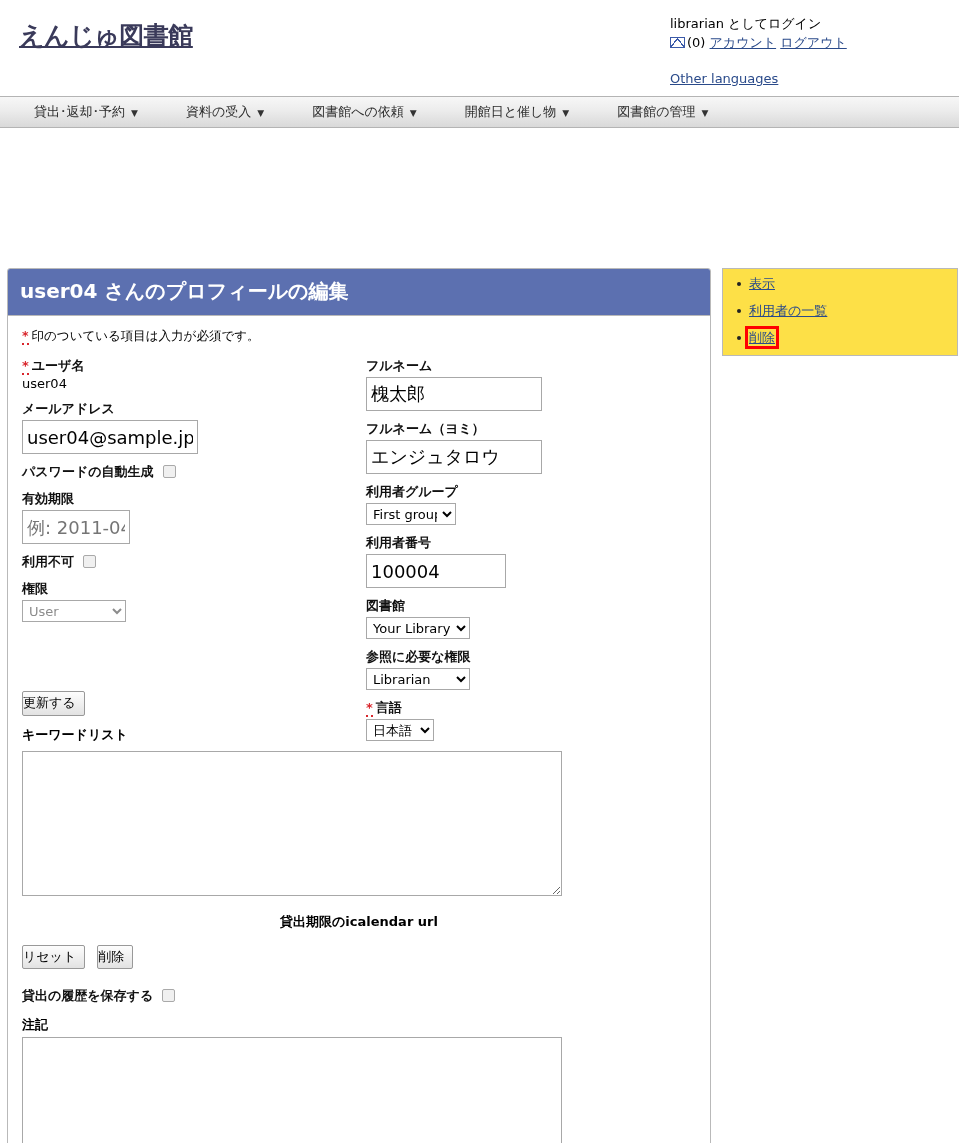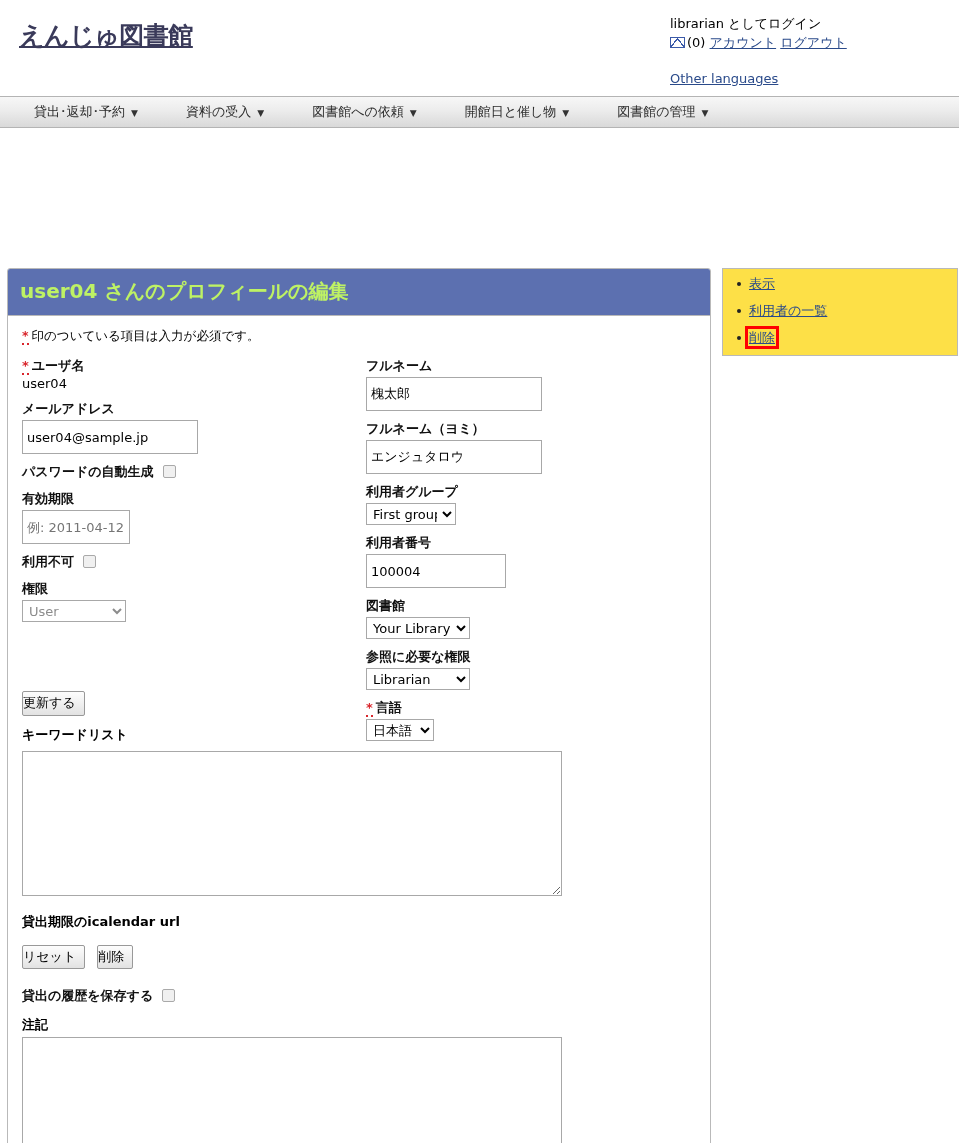--- a/index.html
+++ b/index.html
@@ -73,21 +73,21 @@
   .content {
     position: absolute; left: 7px; top: 140px;
     width: 704px; min-height: 947px;
     border: 1px solid #b9b9b9;
     border-radius: 3px;
     background: #fff;
     overflow: hidden;
   }
   .panel-title {
     background: #5c70b0;
-    color: #bef264;
+    color: #ffffff;
     font-size: 20px; font-weight: bold;
     padding: 9px 12px 10px 12px;
     border-bottom: 1px solid #b9b9b9;
     white-space: nowrap;
   }
   .panel-body { padding: 12px 14px 16px 14px; }
 
   .req-note { font-size: 12.5px; margin: 0 0 12px 0; }
   .star {
     color: #d9262c; font-weight: bold;
@@ -102,21 +102,21 @@
   .fld { margin-bottom: 9px; }
   .flabel {
     font-weight: bold; font-size: 13px; display: block;
     margin-bottom: 2px; color: #111;
   }
   .flabel.inline { display: inline-block; margin-bottom: 0; }
   .static-val { font-size: 13px; padding: 1px 0 0 0; }
 
   input[type=text] {
     font-family: "DejaVu Sans", "Liberation Sans", sans-serif;
-    font-size: 13px;
+    font-size: 18px;
     border: 1px solid #a8a8a8;
     background: #fff;
     padding: 16px 4px;
     height: 21px;
     color: #000;
   }
   input.w-email { width: 176px; }
   input.w-date  { width: 108px; color: #a6a6a6; }
   input.w-full  { width: 176px; }
   input.w-num   { width: 140px; }
@@ -334,21 +334,21 @@
         </div>
       </div>
 
       <div style="margin-top:4px;">
         <button class="btn">更新する</button>
       </div>
 
       <div class="sec-label">キーワードリスト</div>
       <textarea style=""></textarea>
 
-      <div class="sec-label" style="margin-top:17px;margin-bottom:14px;">貸出期限のicalendar url</div>
+      <div class="sec-label" style="margin-top:17px;margin-bottom:14px;text-align:center;">貸出期限のicalendar url</div>
       <div class="btn-row">
         <button class="btn">リセット</button>
         <button class="btn">削除</button>
       </div>
 
       <div class="fld" style="margin-top:18px;margin-bottom:11px;">
         <span class="flabel inline">貸出の履歴を保存する</span>
         <input type="checkbox" style="">
       </div>
 

